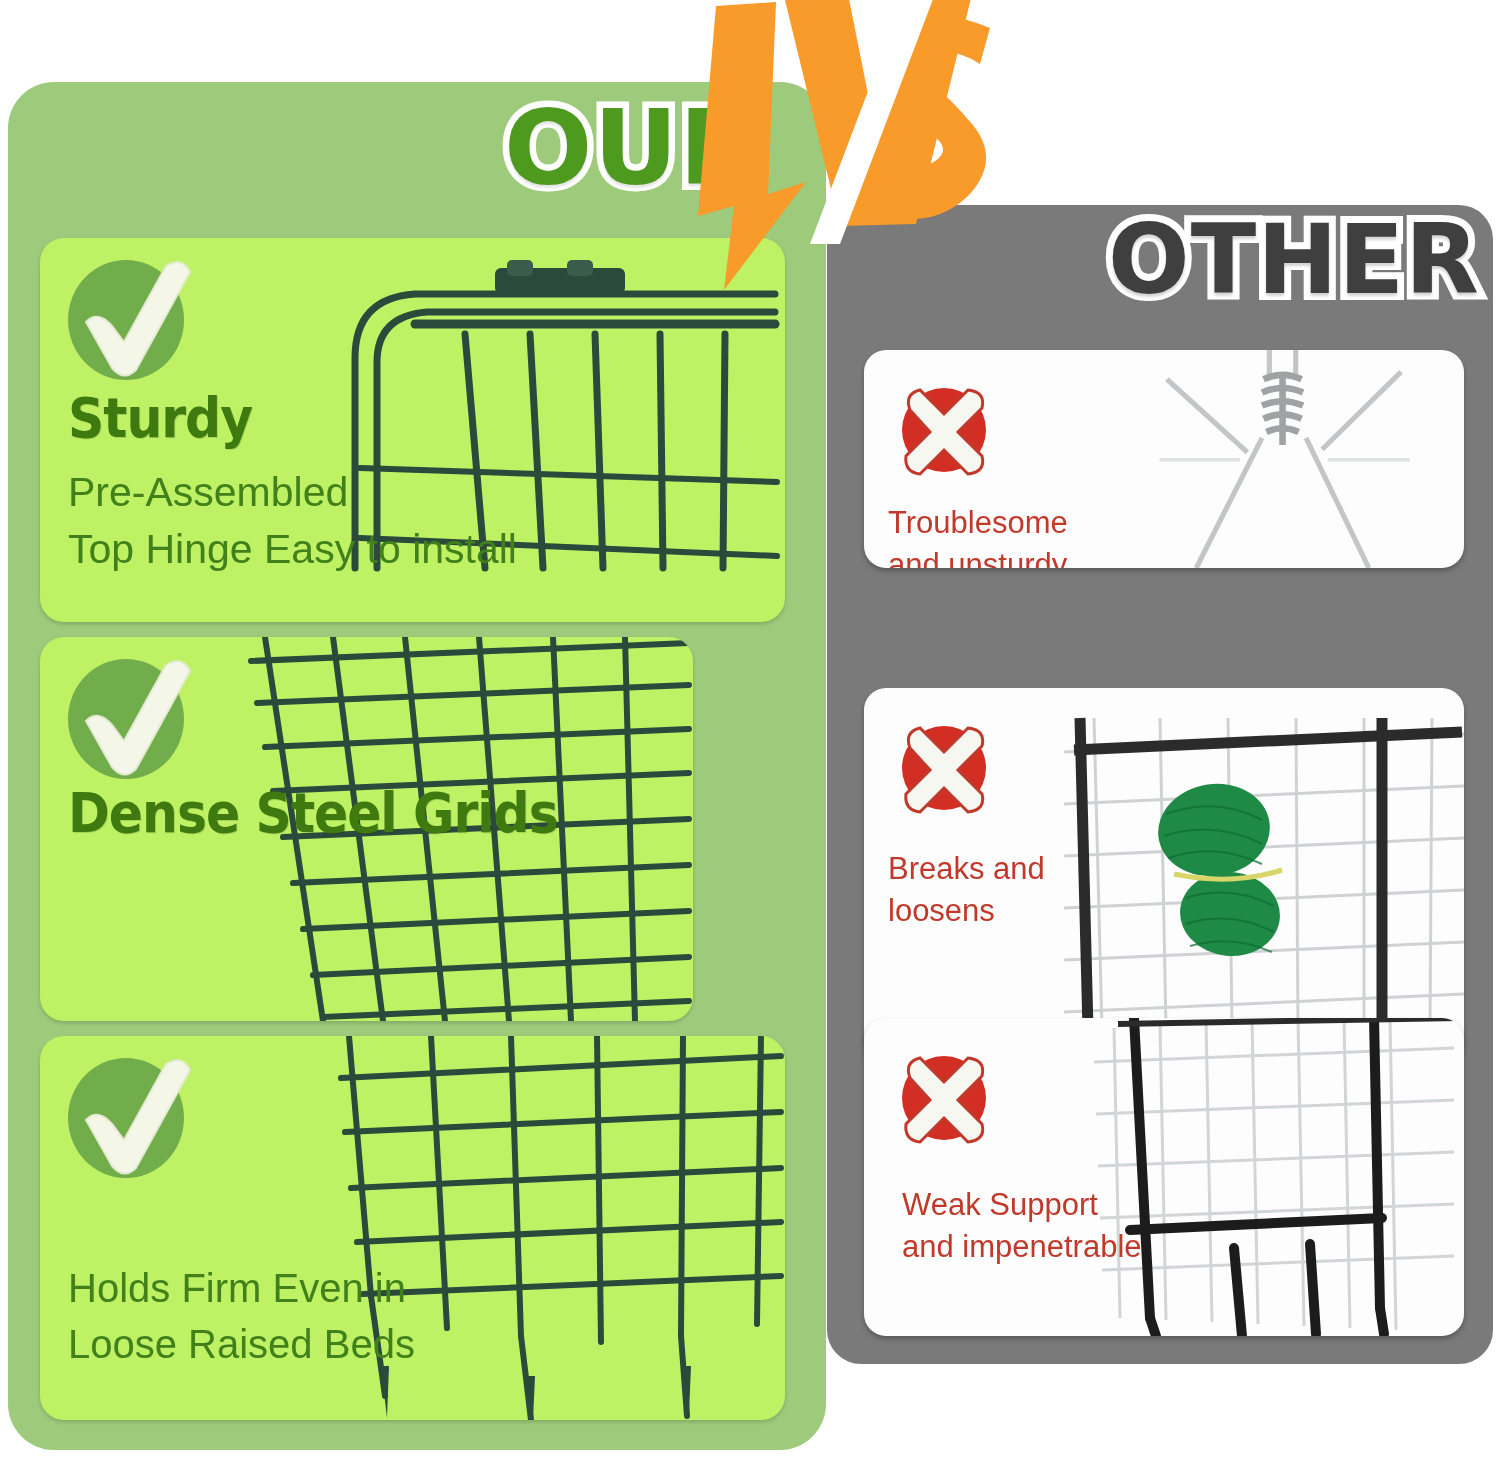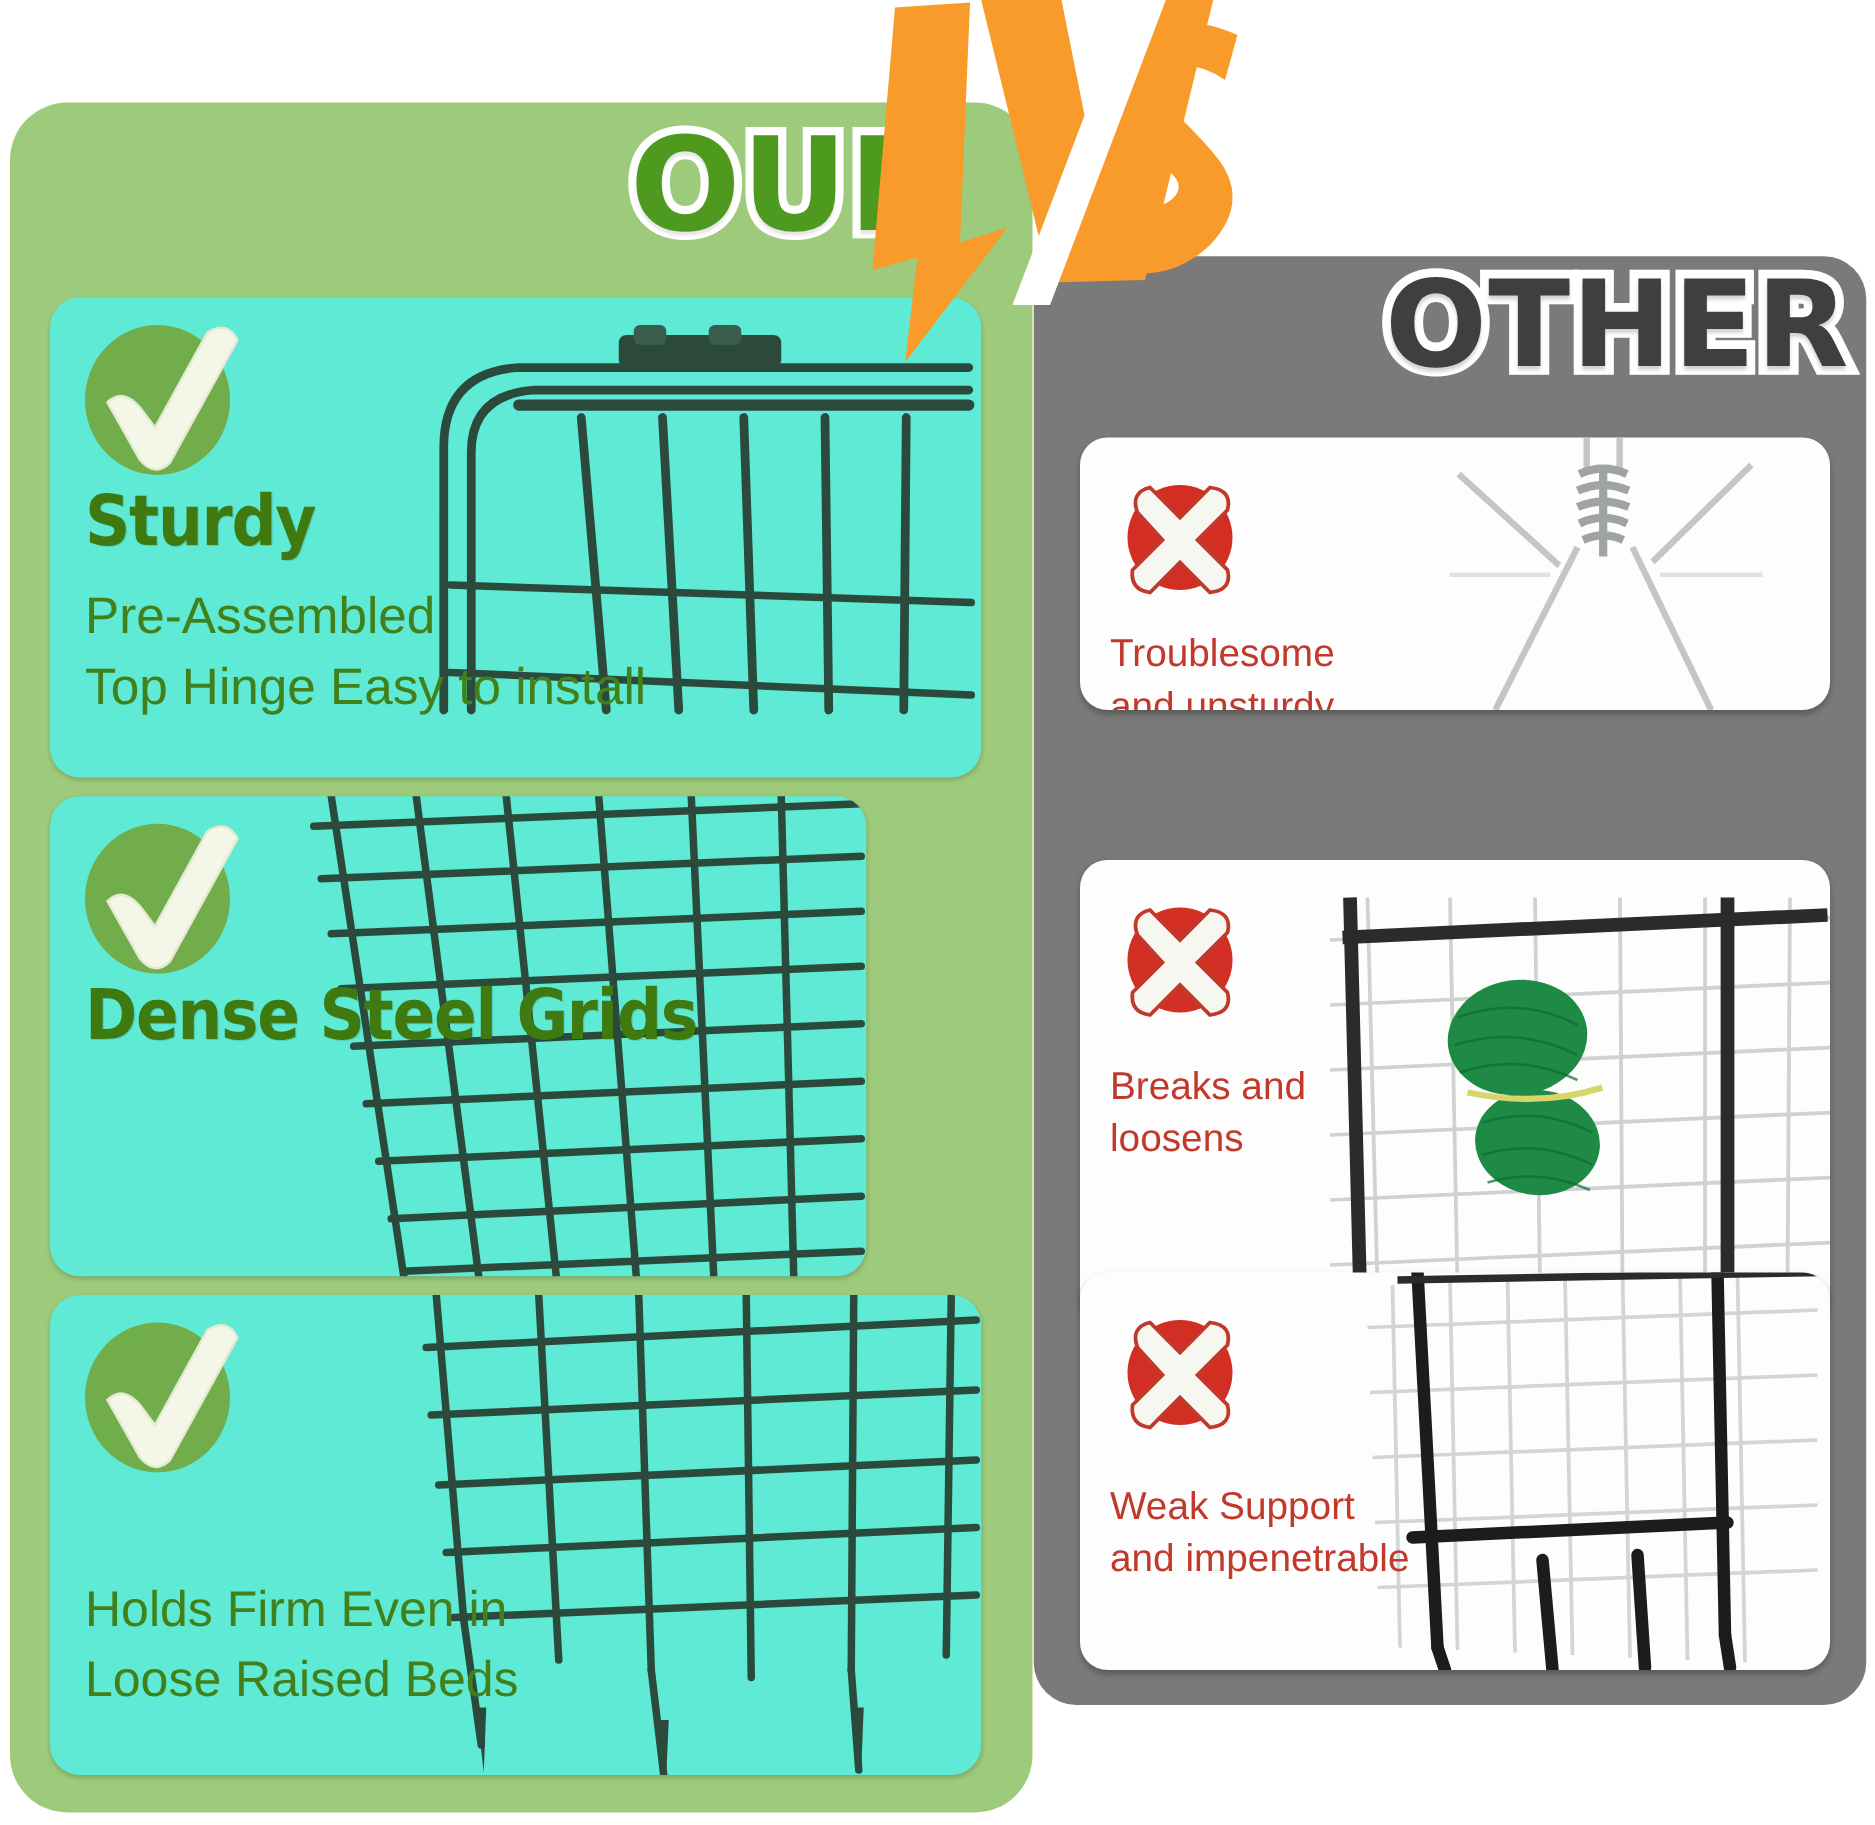--- a/index.html
+++ b/index.html
@@ -32,21 +32,21 @@
     font-size:96px; line-height:96px; color:#3f3f3f;
     -webkit-text-stroke:14px #ffffff; paint-order:stroke fill;
     text-shadow:0 3px 3px rgba(0,0,0,.18);
   }
 
   
   .vs-wrap{position:absolute; left:672px; top:-6px; width:330px; height:300px; z-index:40;}
 
   
   .card-our{
-    position:absolute; left:40px; background:#5eead4; border-radius:24px;
+    position:absolute; left:40px; background:#bef264; border-radius:24px;
     overflow:hidden; box-shadow:0 2px 4px rgba(0,0,0,.18);
   }
   .card-our.c1{top:238px; width:745px; height:384px;}
   .card-our.c2{top:637px; width:653px; height:384px;}
   .card-our.c3{top:1036px; width:745px; height:384px;}
 
   .tick{position:absolute; left:22px; top:14px; width:140px; height:130px;}
   .our-head{
     position:absolute; left:28px; color:#3E7A10; font-weight:bold;
     font-family:"DejaVu Sans Condensed","DejaVu Sans",sans-serif;
@@ -222,21 +222,21 @@
       <path d="M76 300 L82 318 M306 290 L310 316"></path>
       <path d="M160 230 L168 318 M236 226 L242 316"></path>
     </g>
     <path d="M44 6 L386 0" stroke="#2b2b2b" stroke-width="6" fill="none"></path>
   </svg>
   <svg class="xmark" viewBox="0 0 108 108">
     <circle cx="54" cy="54" r="42" fill="#D32E24"></circle>
     <path d="M20 34 Q14 18 30 14 L54 38 L78 14 Q96 16 92 32 L68 56 L92 80
              Q96 96 78 98 L54 74 L30 98 Q14 96 16 80 L40 56 Z" fill="#F7F7F2" stroke="#C0392B" stroke-width="3"></path>
   </svg>
-  <div class="other-body" style="top:166px;">Weak Support
+  <div class="other-body" style="top:166px;margin-left:14px;">Weak Support
 and impenetrable</div>
 </div>
 
 <div class="vs-wrap">
   <svg width="330" height="300" viewBox="0 0 330 300">
 
     <path d="M44 12 L104 8 L96 200 L134 188 L52 296 L62 212 L26 222 Z" fill="#F89B2A"></path>
 
     <path d="M112 2 L176 0 L206 150 L240 2 L300 0 L244 230 L168 232 Z" fill="#F89B2A"></path>
 

